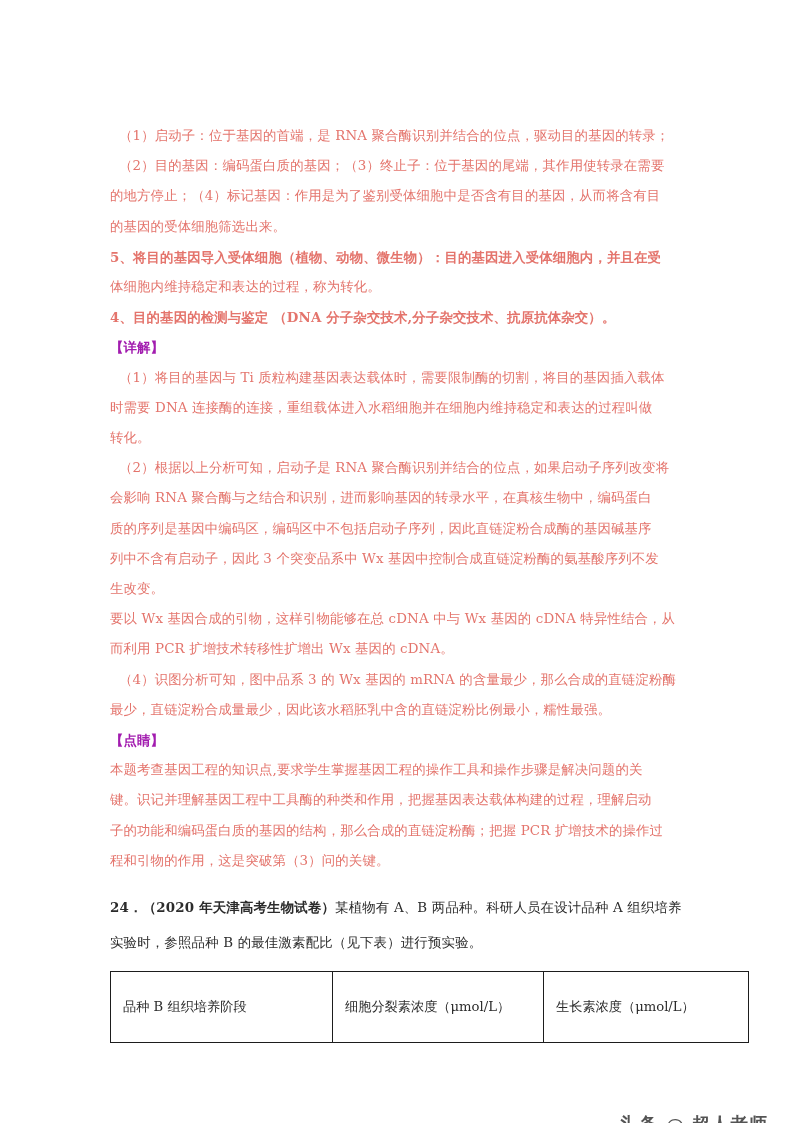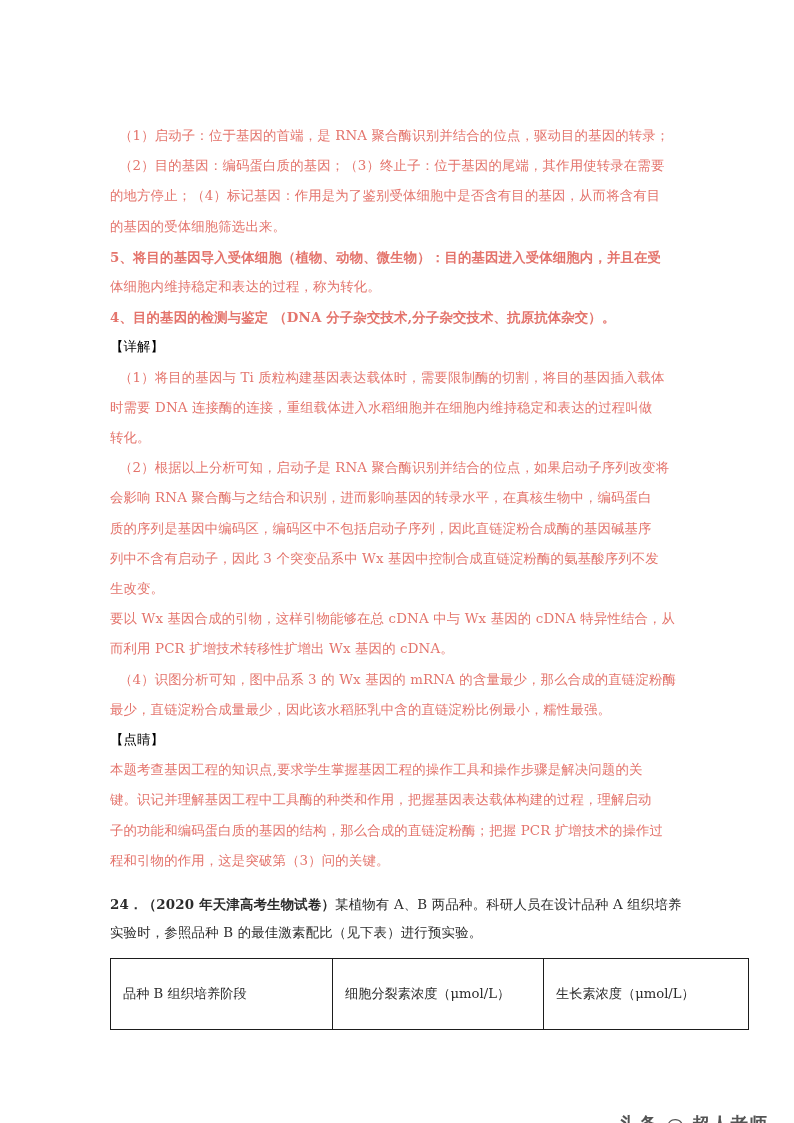--- a/index.html
+++ b/index.html
@@ -40,29 +40,29 @@
     white-space: nowrap;
     font-family: "DejaVu Serif", "Liberation Serif", serif;
   }
   .redline.indent {
     padding-left: 9px;
   }
   .redline.bold {
     font-weight: bold;
   }
   .redline.bracket-head {
-    color: #000000;
-    font-weight: normal;
+    color: #a21caf;
+    font-weight: bold;
   }
 
   
   .blkline {
     color: #2b2b2b;
     font-size: 13.4px;
-    line-height: 28px;
+    line-height: 35px;
     letter-spacing: 0.2px;
     white-space: nowrap;
     font-family: "DejaVu Serif", "Liberation Serif", serif;
   }
   .blkline b {
     font-weight: bold;
   }
 
   .q-block {
     margin-top: 14px;

